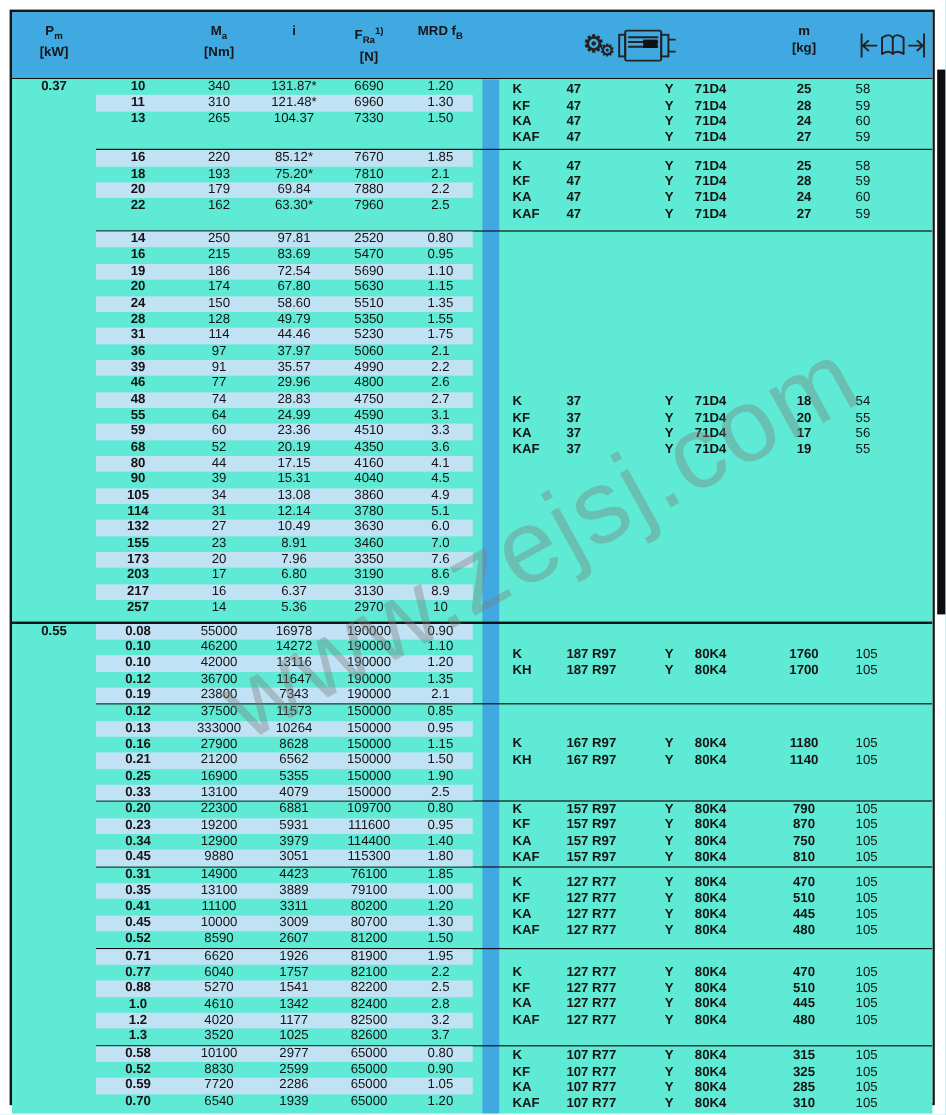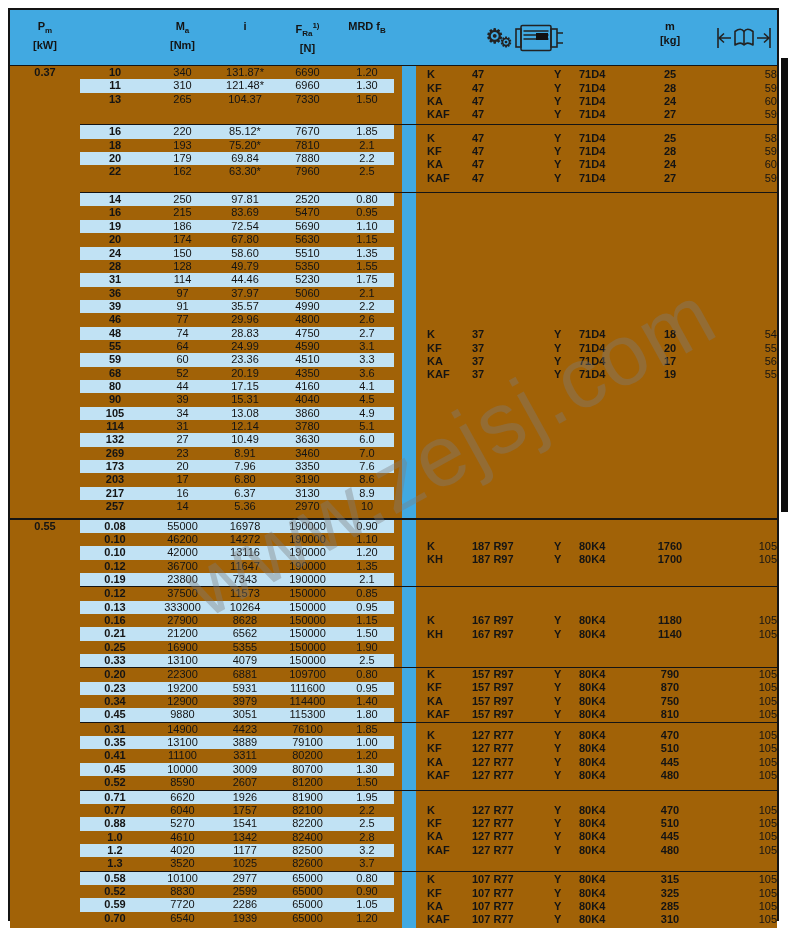--- a/index.html
+++ b/index.html
@@ -33,21 +33,21 @@
   .h-ma{left:140px;width:65px;}
   .h-i{left:205px;width:60px;}
   .h-fra{left:265px;width:65px;}
   .h-mrd{left:330px;width:54px;}
   .h-icons{left:436px;width:160px;display:flex;align-items:center;justify-content:center;gap:6px;padding-top:0;}
   .h-m{left:610px;width:100px;}
   .h-book{left:700px;width:67px;display:flex;align-items:center;justify-content:center;padding-top:0;}
   .gear-glyphs{font-size:20px;line-height:1;color:#222;letter-spacing:-4px;}
   .gear-glyphs .g2{font-size:14px;vertical-align:-4px;}
   
-  .tbody{position:relative;height:862px;overflow:hidden;background:#a16207;}
+  .tbody{position:relative;height:862px;overflow:hidden;background:#5eead4;}
   .stripe{position:absolute;left:392px;top:0;bottom:0;width:14px;background:var(--blue);}
   .section{position:relative;}
   .section + .section{border-top:2px solid var(--ink);}
   .sep{height:0;border-top:1px solid var(--ink);margin-left:70px;}
   .block{position:relative;}
   .lrow{display:flex;height:13.35px;align-items:center;font-size:11px;line-height:13.35px;}
   .c{display:block;text-align:center;box-sizing:border-box;white-space:nowrap;}
   .c-pm{width:70px;font-weight:bold;}
   .zwrap{display:flex;width:314px;height:100%;align-items:center;}
   .zwrap.shaded{background:var(--zebra);}
@@ -57,21 +57,21 @@
   .c-fra{width:65px;}
   .c-fb{width:54px;}
   .variants{position:absolute;left:417px;top:50%;transform:translateY(-50%);}
   .vrow{display:flex;height:13.35px;align-items:center;font-size:11px;line-height:13.35px;}
   .v{display:block;box-sizing:border-box;white-space:nowrap;}
   .v-type{width:45px;font-weight:bold;}
   .v-size{width:82px;font-weight:bold;}
   .v-y{width:25px;font-weight:bold;}
   .v-motor{width:48px;font-weight:bold;}
   .v-m{width:86px;text-align:center;font-weight:bold;}
-  .v-page{width:64px;text-align:right;}
+  .v-page{width:64px;text-align:left;}
   
   .watermark{
     position:absolute;left:110px;top:290px;width:660px;height:300px;
     display:flex;align-items:center;justify-content:center;
     transform:rotate(-29deg);
     font-size:86px;color:#7d7d7d;opacity:.38;letter-spacing:2px;
     pointer-events:none;z-index:5;white-space:nowrap;
   }
   .edge-mark{position:absolute;right:0;top:58px;width:7px;height:454px;background:#0d0d0d;}
   svg{display:block;}
@@ -472,21 +472,21 @@
               <div class="c c-na">132</div>
               <div class="c c-ma">27</div>
               <div class="c c-i">10.49</div>
               <div class="c c-fra">3630</div>
               <div class="c c-fb">6.0</div>
             </div>
           </div>
           <div class="lrow">
             <div class="c c-pm"></div>
             <div class="zwrap">
-              <div class="c c-na">269</div>
+              <div class="c c-na">155</div>
               <div class="c c-ma">23</div>
               <div class="c c-i">8.91</div>
               <div class="c c-fra">3460</div>
               <div class="c c-fb">7.0</div>
             </div>
           </div>
           <div class="lrow">
             <div class="c c-pm"></div>
             <div class="zwrap shaded">
               <div class="c c-na">173</div>

